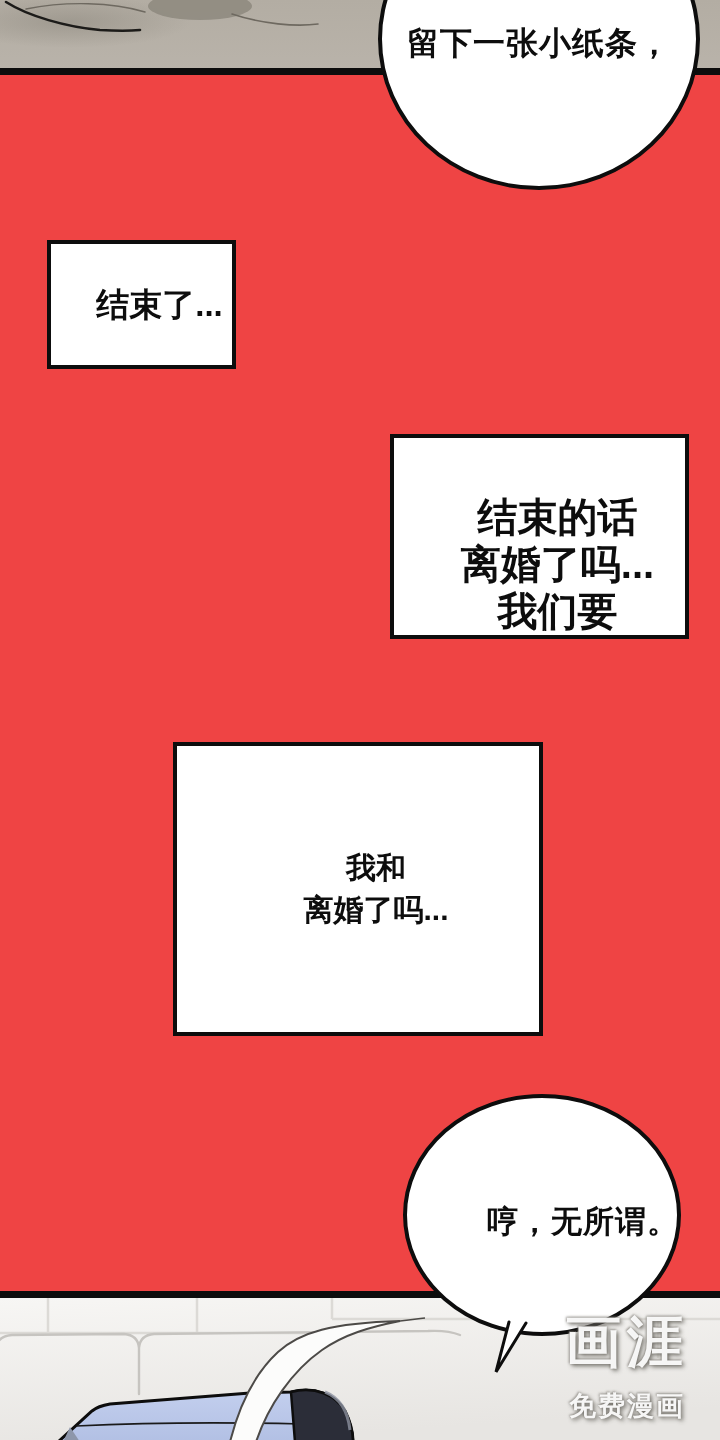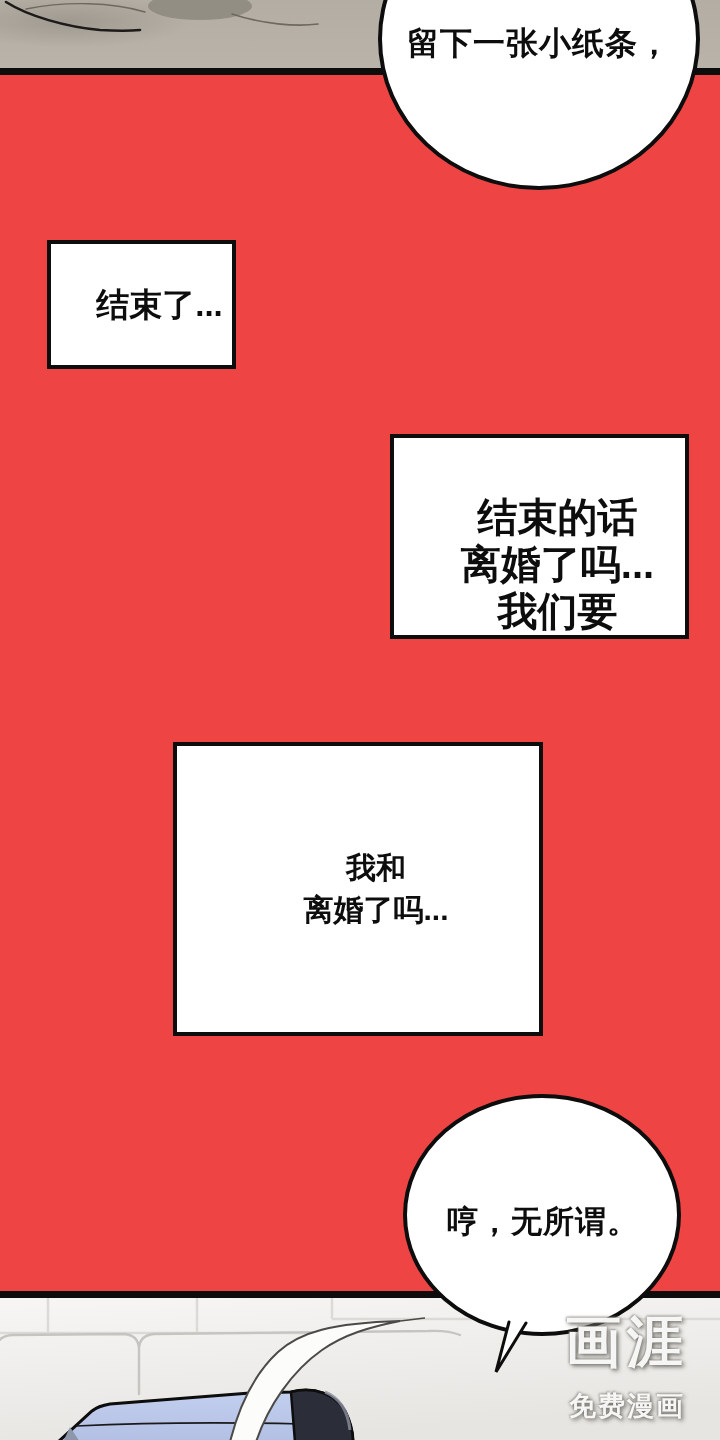--- a/index.html
+++ b/index.html
@@ -14,21 +14,21 @@
   .bubble-top{
     left:378px;top:-112px;width:322px;height:302px;box-sizing:border-box;
     background:#ffffff;border:4px solid #0d0d0d;border-radius:50%;
   }
   .bubble-top-text{
     position:absolute;left:0;right:0;top:128px;
     text-align:center;font-weight:bold;font-size:32px;line-height:46px;letter-spacing:1px;
   }
   .bubble-bottom-text{
     left:405px;top:1203px;width:276px;
-    text-align:center;font-weight:bold;font-size:31px;line-height:38px;letter-spacing:1px;
+    text-align:center;font-weight:bold;font-size:31px;line-height:38px;letter-spacing:1px;padding-left:40px;
   }
   .bubble-line{display:block;}
   
   .caption{
     box-sizing:border-box;background:#ffffff;border:4px solid #0d0d0d;
     display:flex;flex-direction:column;align-items:center;justify-content:center;
     text-align:center;font-weight:bold;
   }
   .caption-1{left:47px;top:240px;width:189px;height:129px;font-size:33px;line-height:46px;}
   .caption-2{left:390px;top:434px;width:299px;height:205px;font-size:40px;line-height:47px;justify-content:flex-end;}

